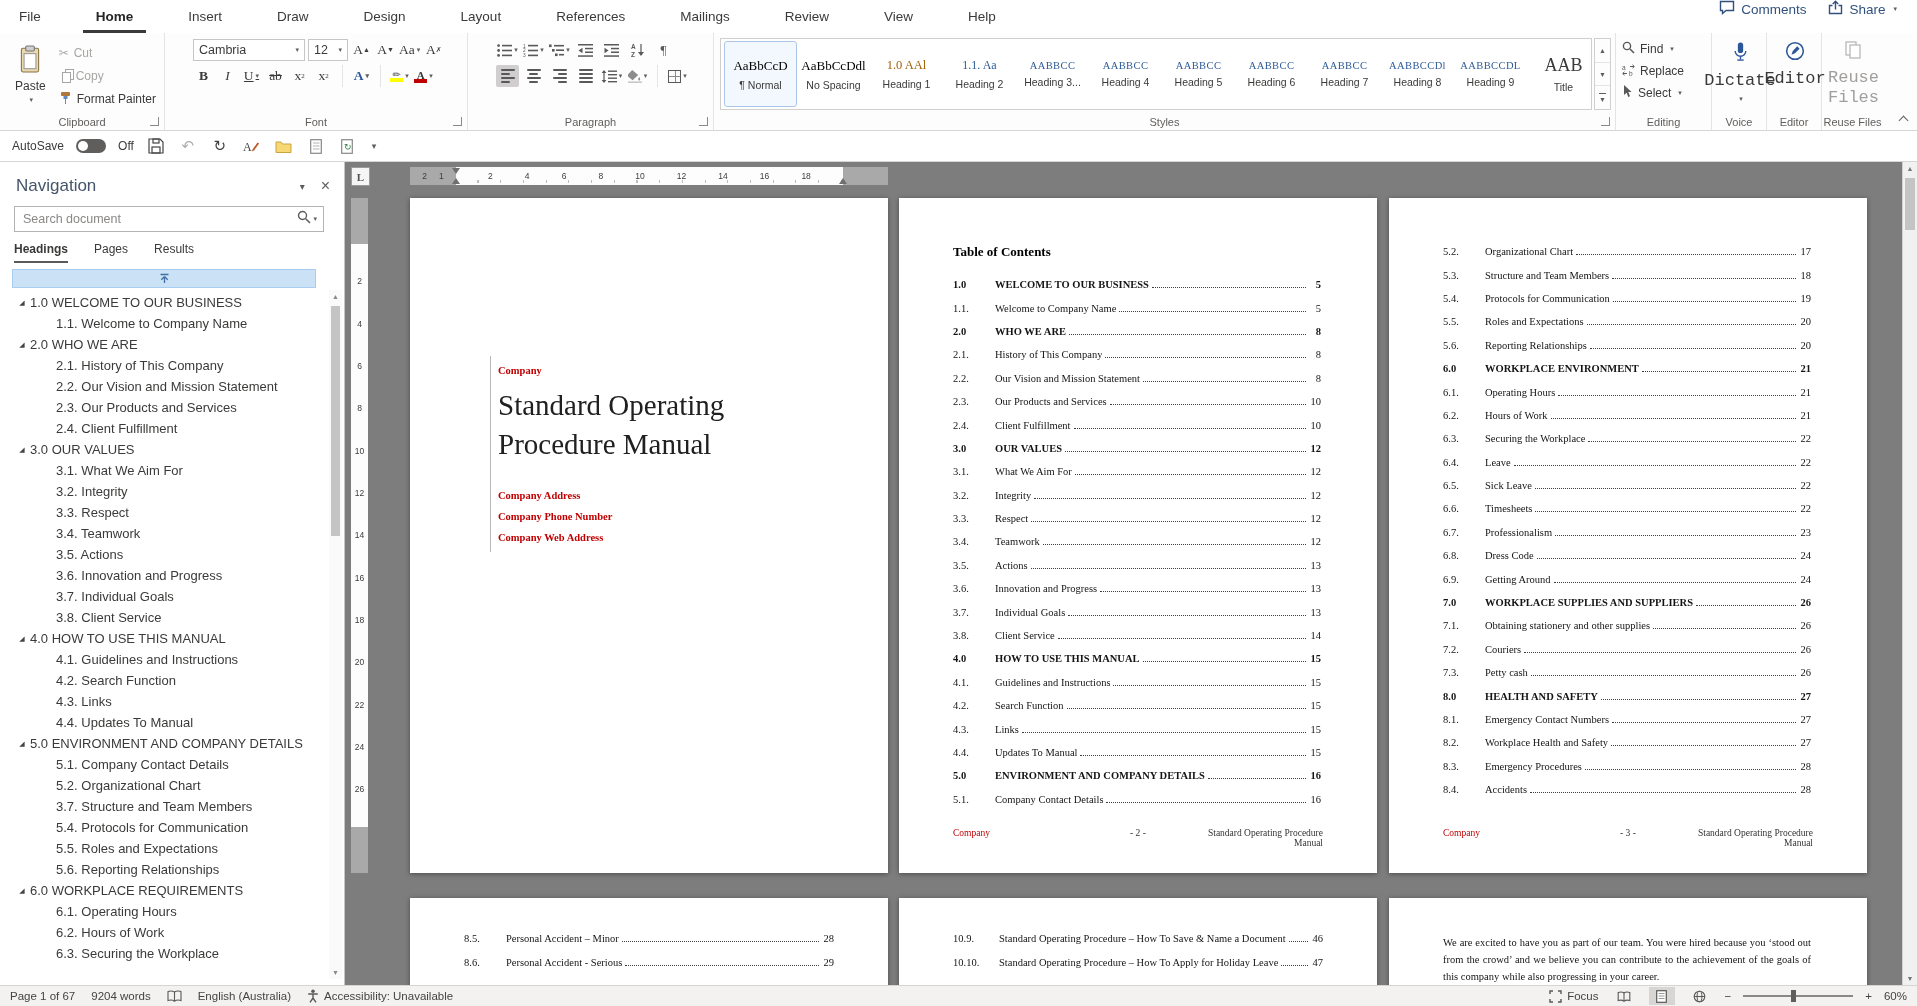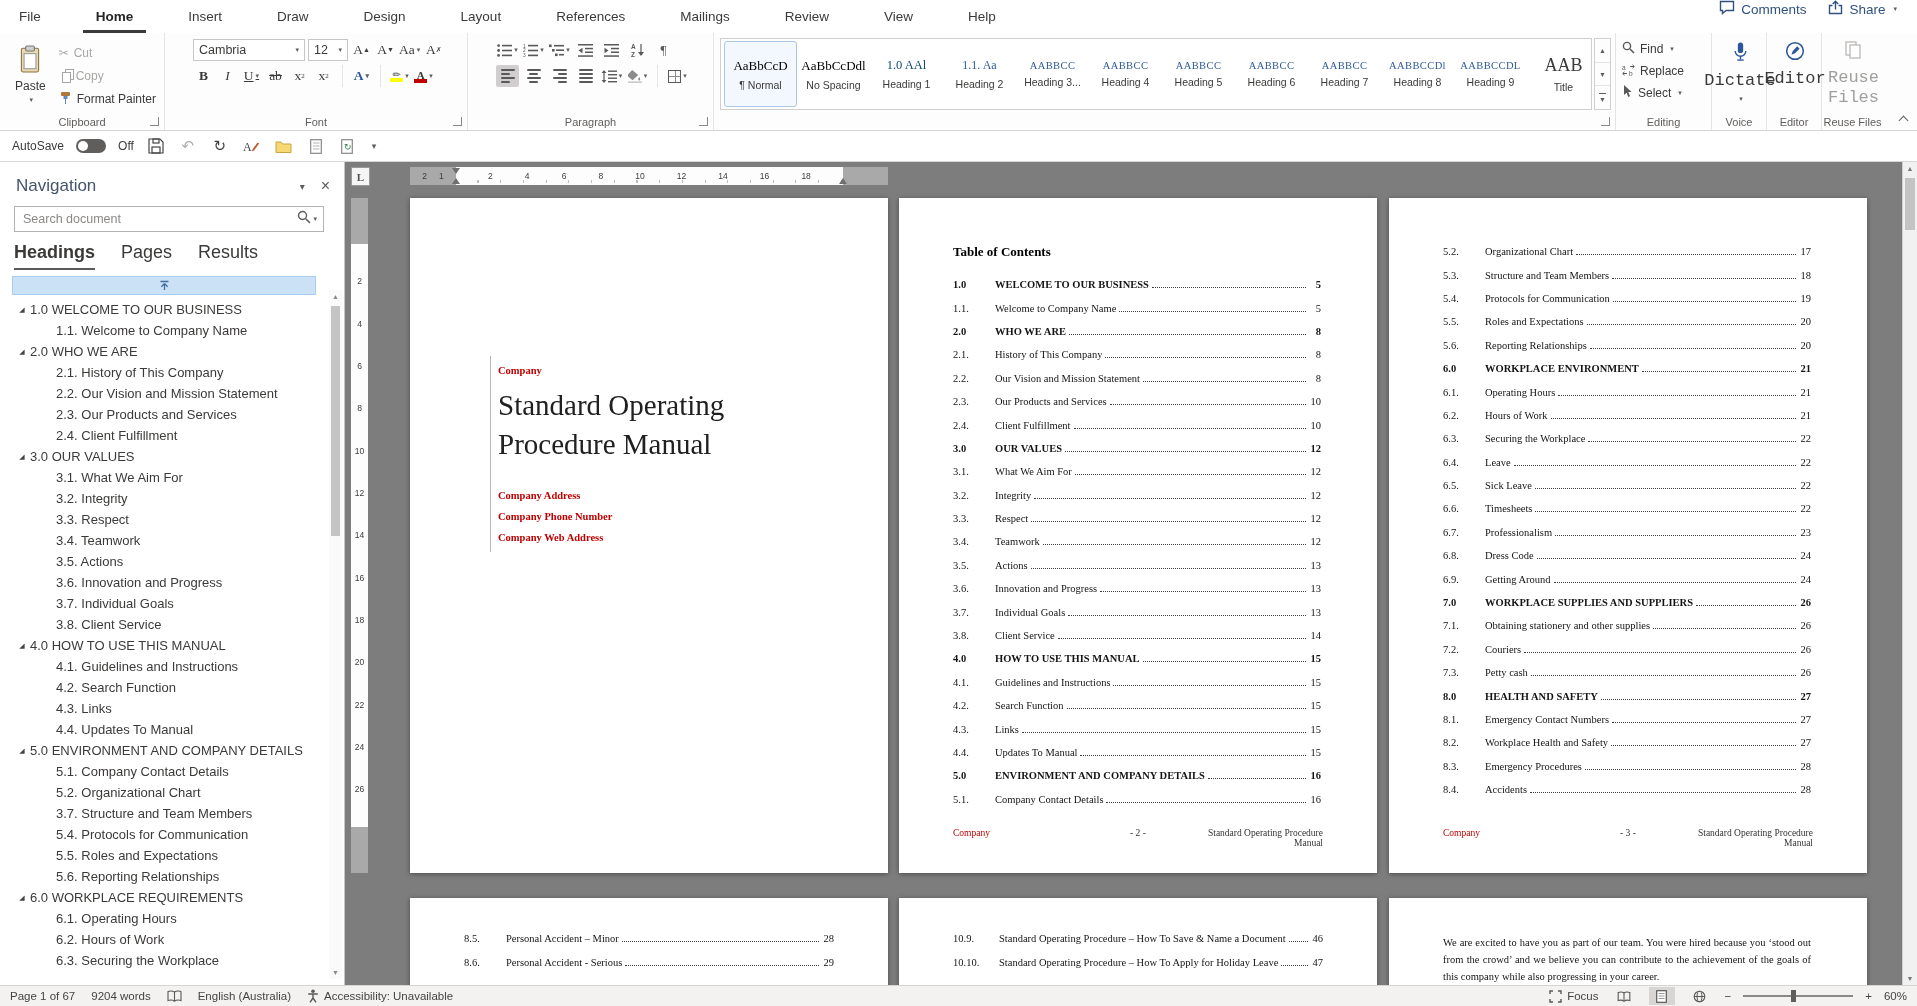--- a/index.html
+++ b/index.html
@@ -49,21 +49,21 @@
   .borders-ic { width:13px; height:13px; border:1.4px solid #595959; position:relative; }
   .borders-ic::before { content:""; position:absolute; left:50%; top:0; bottom:0; width:1px; background:#8c8c8c; }
   .borders-ic::after { content:""; position:absolute; top:50%; left:0; right:0; height:1px; background:#8c8c8c; }
 
   .g-styles { width:902px; display:flex; }
   .sgallery { flex:1; border:1px solid #d1cfcd; background:#fff; margin-top:1px; height:72px; display:flex; padding:3px 4px; gap:2px; overflow:hidden; }
   .sitem { width:71px; flex:none; display:flex; flex-direction:column; align-items:center; justify-content:center; gap:5px; border-radius:2px; padding:2px; }
   .sitem.sel { outline:1px solid #abc7e8; background:#f2f8fd; }
   .sprev { white-space:nowrap; overflow:hidden; max-width:67px; font-family:"Liberation Serif",serif; }
   .sitem.spv-normal .sprev { font-size:13px; color:#000; }
-  .sitem.spv-h1 .sprev { font-size:12.5px; color:#0c4a6e; }
+  .sitem.spv-h1 .sprev { font-size:12.5px; color:#a16207; }
   .sitem.spv-h2 .sprev { font-size:12px; color:#2e5b97; }
   .sitem.spv-hsm .sprev { font-size:10.5px; color:#2e5b97; letter-spacing:.4px; }
   .sitem.spv-title .sprev { font-size:18px; color:#3a3a3a; }
   .slabel { font-size:10.5px; color:#3b3a39; white-space:nowrap; overflow:hidden; max-width:67px; }
   .s-arrows { width:17px; margin:1px 0 0 2px; border:1px solid #d1cfcd; display:flex; flex-direction:column; height:72px; }
   .s-arrows span { flex:1; display:flex; align-items:center; justify-content:center; font-size:7px; color:#605e5c; border-bottom:1px solid #e6e4e2; }
   .s-arrows span:last-child { border-bottom:none; }
   .morebar { display:block; width:7px; height:1.5px; background:#605e5c; margin-bottom:1.5px; }
 
   .g-editing { width:96px; display:flex; flex-direction:column; gap:2px; padding-top:6px; }
@@ -88,21 +88,21 @@
   .main { position:absolute; top:162px; left:0; right:0; bottom:21px; display:flex; }
 
   
   .navpane { width:345px; flex:none; background:#fff; border-right:1px solid #c8c6c4; position:relative; overflow:hidden; }
   .nav-header { margin:14px 14px 10px 16px; display:flex; align-items:center; }
   .nav-title { font-size:17px; color:#44546a; }
   .nav-head-ctrls { margin-left:auto; display:flex; align-items:center; gap:16px; color:#605e5c; }
   .searchbox { margin:0 20px 10px 14px; height:26px; border:1px solid #b5b2af; display:flex; align-items:center; padding:0 6px 0 8px; }
   .searchbox input { border:none; outline:none; flex:1; font-size:12.5px; color:#3b3a39; font-family:"Liberation Sans",sans-serif; }
   .searchbox input::placeholder { color:#8a8886; }
-  .nav-tabs { margin:0 0 6px 14px; display:flex; gap:26px; font-size:18px; color:#3b3a39; }
+  .nav-tabs { margin:0 0 6px 14px; display:flex; gap:26px; font-size:12px; color:#3b3a39; }
   .nav-tab { padding-bottom:5px; }
   .nav-tab.active { font-weight:700; border-bottom:2px solid #5a5a5a; }
   .nav-indicator { margin:6px 28px 2px 12px; height:19px; background:#cbe2f6; border:1px solid #a9cdf0; display:flex; align-items:center; justify-content:center; }
   .nav-tree { padding-top:2px; }
   .nav-item { display:flex; align-items:center; height:21px; font-size:13px; color:#3b3a39; white-space:nowrap; }
   .nav-item .tri { width:16px; font-size:7px; color:#444; flex:none; text-align:center; }
   .nav-item.lvl1 { padding-left:14px; }
   .nav-item.lvl2 { padding-left:40px; }
   .nav-item.lvl2 .tri { visibility:hidden; }
   .navscroll { position:absolute; right:2px; top:128px; bottom:6px; width:13px; background:#fafafa; }
@@ -522,20 +522,21 @@
             <span class="slabel">Title</span>
           </div>
         </div>
       <div class="s-arrows">
         <span>▲</span>
         <span>▼</span>
         <span>
             <span class="stack"><i class="morebar"></i>▼</span>
           </span>
       </div>
+      <span class="glabel">Styles</span>
       <span class="launcher"></span>
     </div>
 
     <div class="rgroup g-editing">
       <div class="erow">
         <span><svg width="13" height="13">
               <circle cx="5" cy="5" r="3.6" fill="none" stroke="#595959" stroke-width="1.4"></circle>
               <line x1="8" y1="8" x2="12" y2="12" stroke="#595959" stroke-width="1.6"></line>
             </svg></span>
         <span>Find</span>

